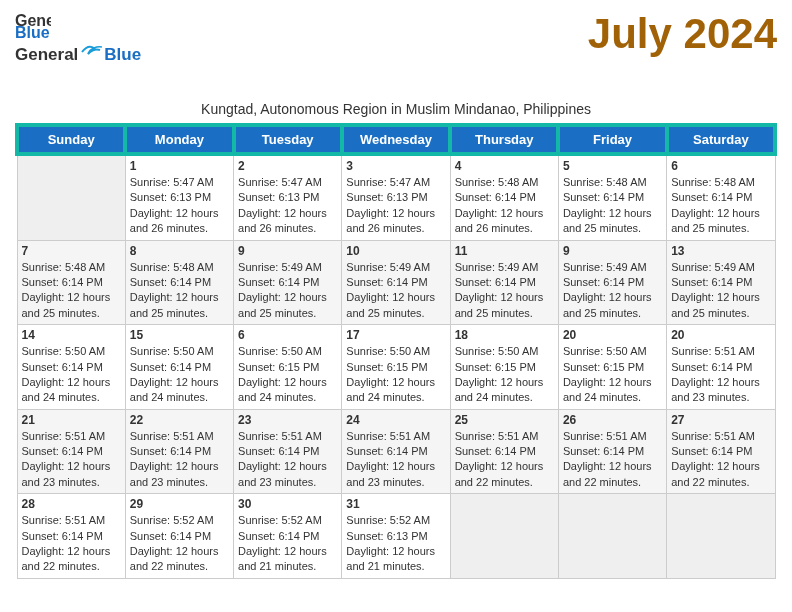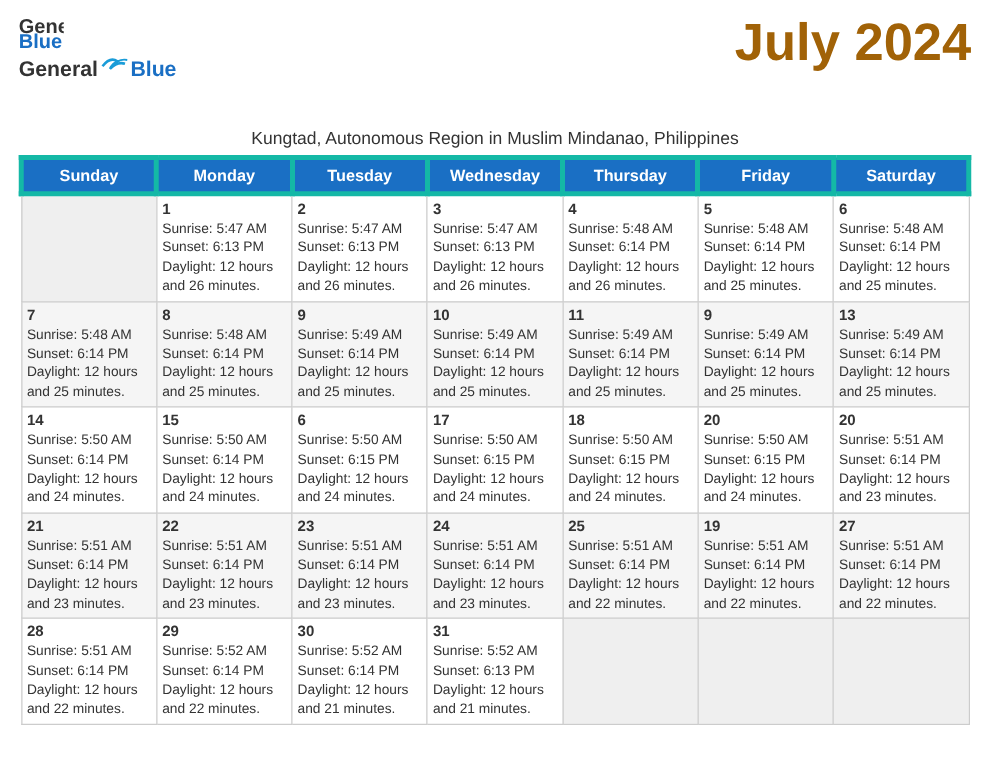--- a/index.html
+++ b/index.html
@@ -300,21 +300,21 @@
 and 23 minutes.</div>
         </td>
         <td>
           <span class="day-number">25</span>
           <div class="day-info" style="white-space: pre-line;">Sunrise: 5:51 AM
 Sunset: 6:14 PM
 Daylight: 12 hours
 and 22 minutes.</div>
         </td>
         <td>
-          <span class="day-number">19</span>
+          <span class="day-number">26</span>
           <div class="day-info" style="white-space: pre-line;">Sunrise: 5:51 AM
 Sunset: 6:14 PM
 Daylight: 12 hours
 and 22 minutes.</div>
         </td>
         <td>
           <span class="day-number">27</span>
           <div class="day-info" style="white-space: pre-line;">Sunrise: 5:51 AM
 Sunset: 6:14 PM
 Daylight: 12 hours

